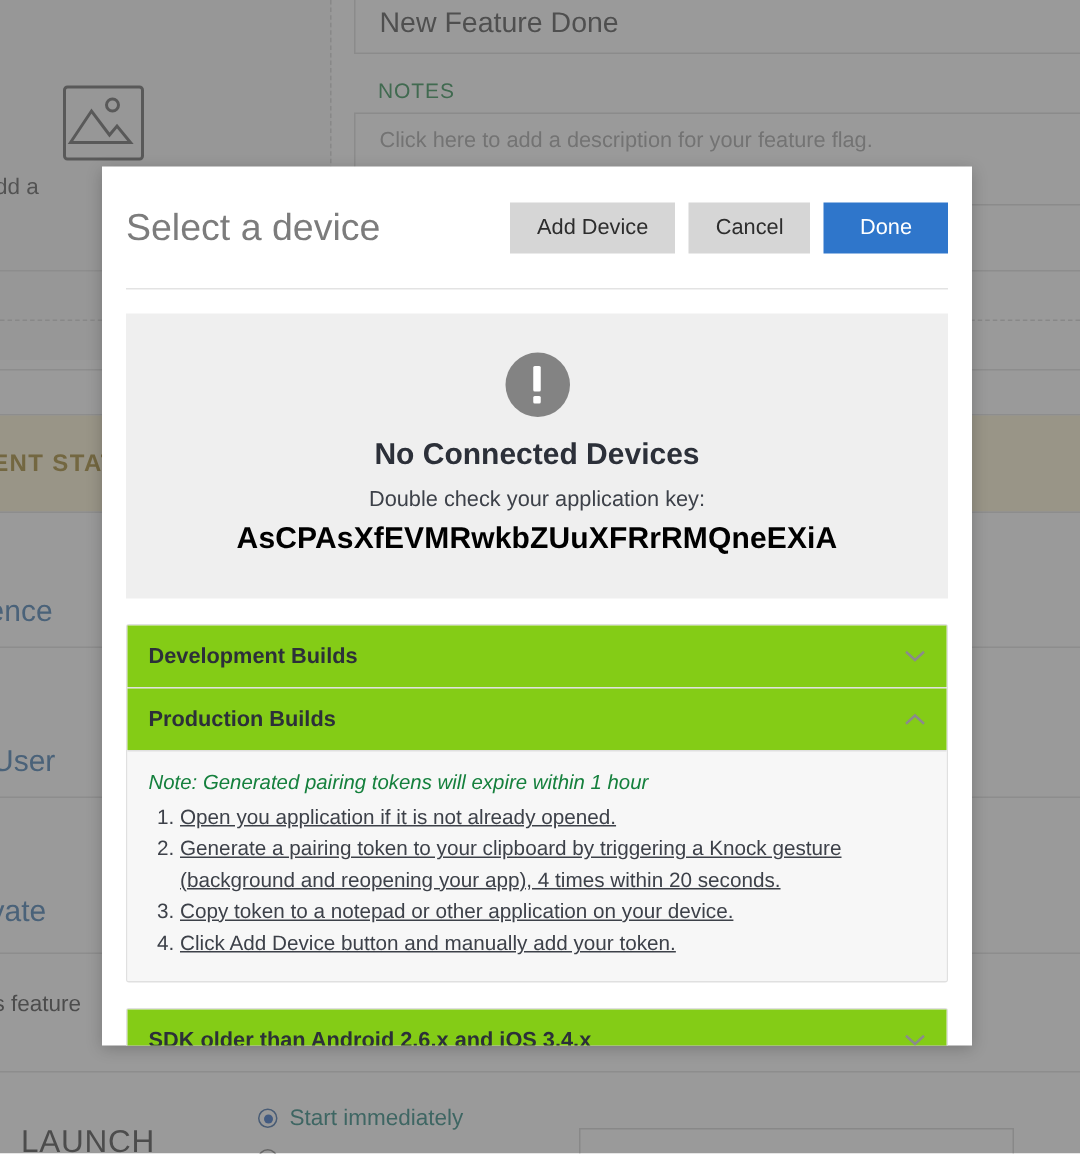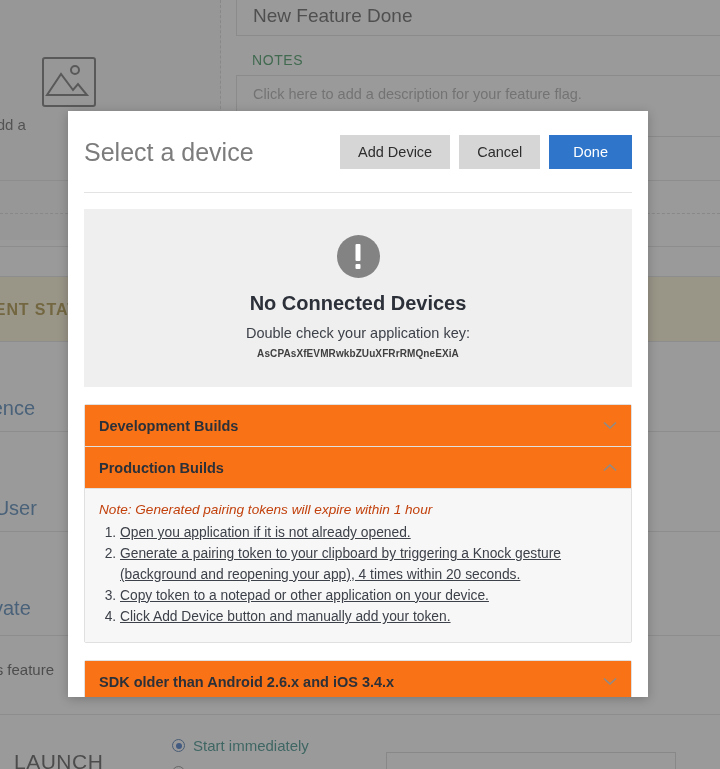--- a/index.html
+++ b/index.html
@@ -264,38 +264,38 @@
     font-weight: bold;
     color: #2c3039;
     margin-bottom: 10px;
   }
   .empty-sub {
     font-size: 14.5px;
     color: #3d4149;
     margin-bottom: 7px;
   }
   .empty-key {
-    font-size: 10px;
+    font-size: 20px;
     font-weight: bold;
-    color: #404040;
+    color: #000000;
     letter-spacing: .1px;
   }
 
   .accordion {
     margin-top: 17px;
     border: 1px solid #e0e0e0;
     border-radius: 2px;
   }
   .acc-head {
     height: 41px;
     display: flex;
     align-items: center;
     padding: 0 14px;
     cursor: pointer;
-    background: #f97316;
+    background: #84cc16;
     user-select: none;
   }
   .acc-title {
     flex: 1;
     font-size: 14.5px;
     font-weight: bold;
     color: #2c3039;
   }
   .chev {
     width: 14px; height: 9px;
@@ -304,21 +304,21 @@
   .chev svg { display: block; }
   .acc-sep { height: 1px; background: #e0e0e0; }
   .acc-body {
     background: #f7f7f7;
     border-top: 1px solid #e0e0e0;
     padding: 13px 14px 14px 14px;
   }
   .note {
     font-size: 13.6px;
     font-style: italic;
-    color: #c2410c;
+    color: #15803d;
     margin-bottom: 6px;
   }
   ol.steps {
     margin: 0;
     padding-left: 21px;
     font-size: 13.8px;
     color: #3d4149;
     line-height: 1.47;
   }
   ol.steps li { margin-bottom: 1px; text-decoration: underline; }

